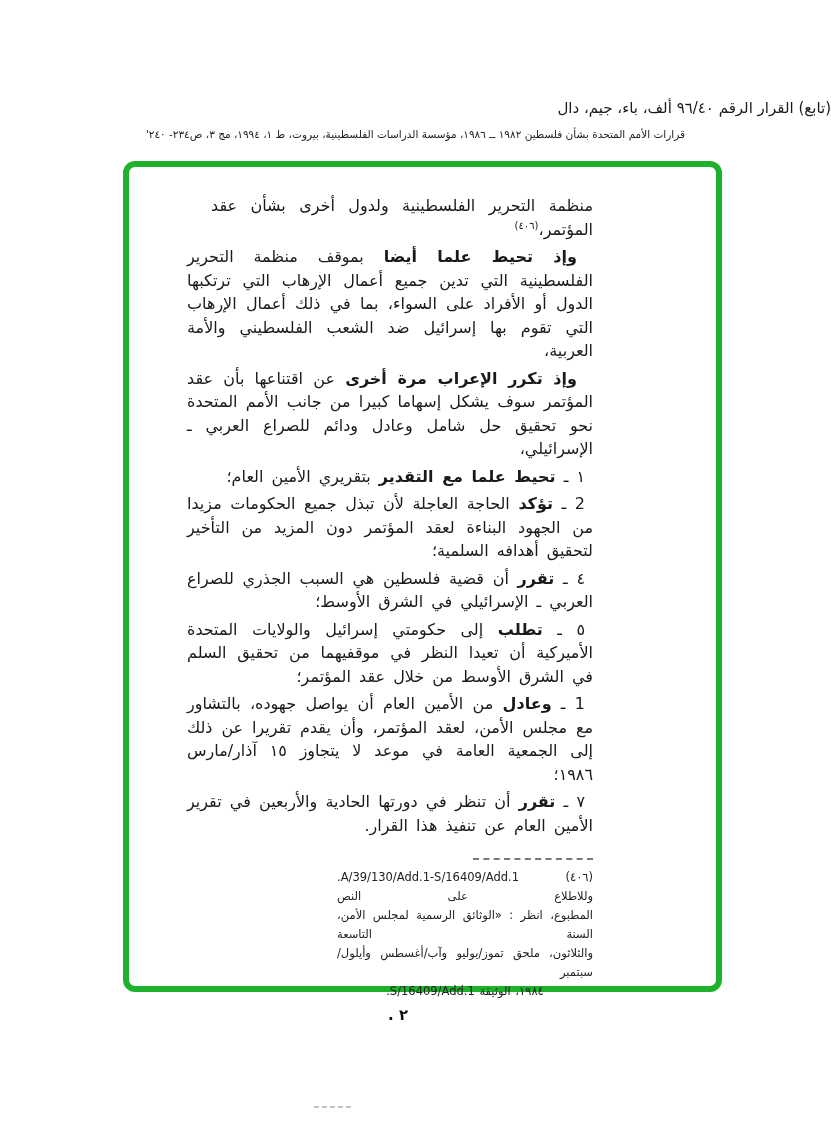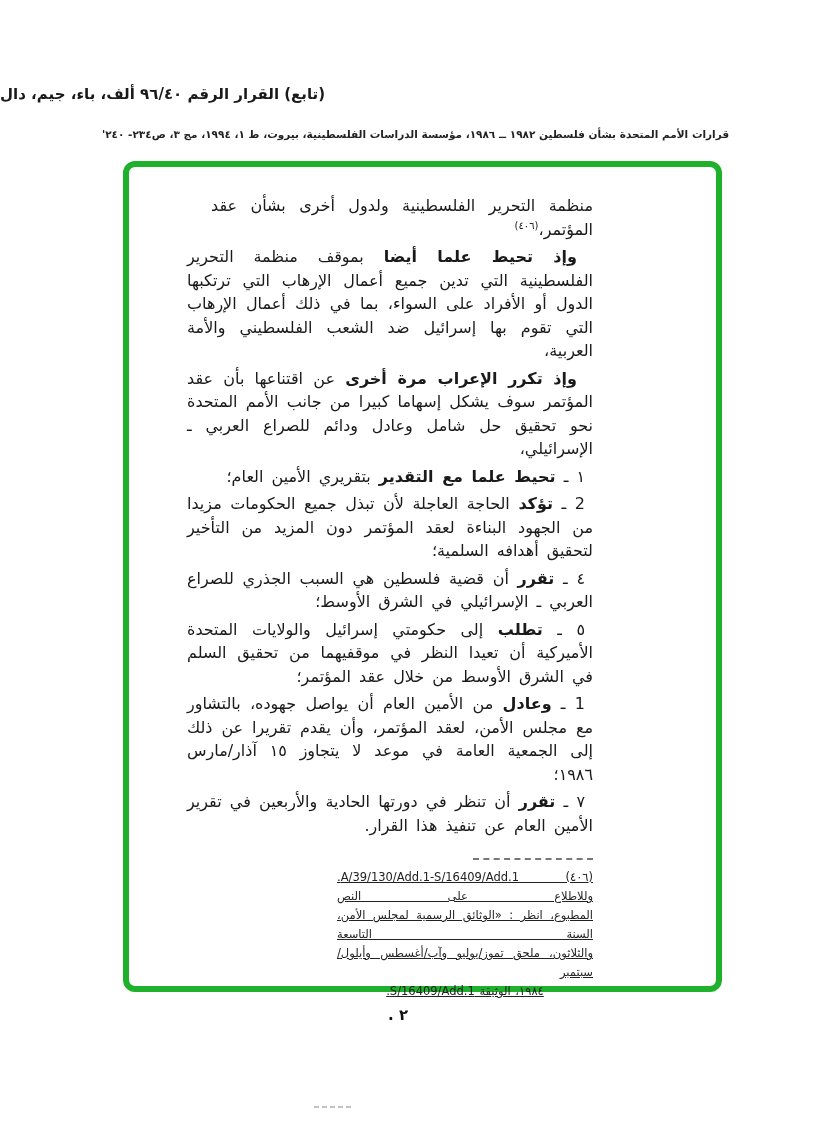--- a/index.html
+++ b/index.html
@@ -2,26 +2,26 @@
 <html lang="ar"><head>
 <meta charset="utf-8">
 <style>
   html,body{margin:0;padding:0;}
   body{
     width:831px;height:1130px;position:relative;background:#ffffff;
     font-family:"DejaVu Sans",sans-serif;color:#1a1a1a;overflow:hidden;
   }
   
   .hdr1{
-    position:absolute;top:85px;left:0;width:831px;text-align:left;
-    direction:rtl;font-weight:bold;font-size:15px;letter-spacing:.2px;
+    position:absolute;top:99px;left:0;width:831px;text-align:right;
+    direction:rtl;font-weight:normal;font-size:15px;letter-spacing:.2px;
   }
   .hdr2{
     position:absolute;top:128px;left:0;width:831px;text-align:center;
-    direction:rtl;font-weight:bold;font-size:10.5px;color:#222;
+    direction:rtl;font-weight:normal;font-size:10.5px;color:#222;
   }
   
   .green-box{
     position:absolute;left:123px;top:161px;width:587px;height:819px;
     border:6px solid #1fb02c;border-radius:12px;background:transparent;
   }
   
   .doc-body{
     position:absolute;left:187px;top:194px;width:406px;
     direction:rtl;text-align:justify;font-size:16px;line-height:23.5px;
@@ -38,21 +38,21 @@
     position:absolute;left:337px;top:858px;width:256px;height:0;
   }
   .fn-sep .dash{
     margin-left:auto;width:120px;border-top:2px dashed #4a4a4a;opacity:.75;
   }
   .footnote{
     position:absolute;left:337px;top:868px;width:256px;
     direction:rtl;font-size:11.5px;line-height:19px;color:#222;
     word-spacing:1px;
   }
-  .fn-line{text-align:justify;text-align-last:justify;text-decoration:underline;}
+  .fn-line{text-align:justify;text-align-last:justify;}
   .fn-line.last{text-align:center;text-align-last:center;}
   
   .pagenum{
     position:absolute;left:388px;top:1006px;direction:ltr;
     font-weight:bold;font-size:15px;letter-spacing:2px;color:#111;
   }
   
   .smudge{
     position:absolute;left:314px;top:1106px;width:40px;height:2px;
     background:repeating-linear-gradient(90deg,#c4c4c4 0 5px,#ffffff 5px 8px);

